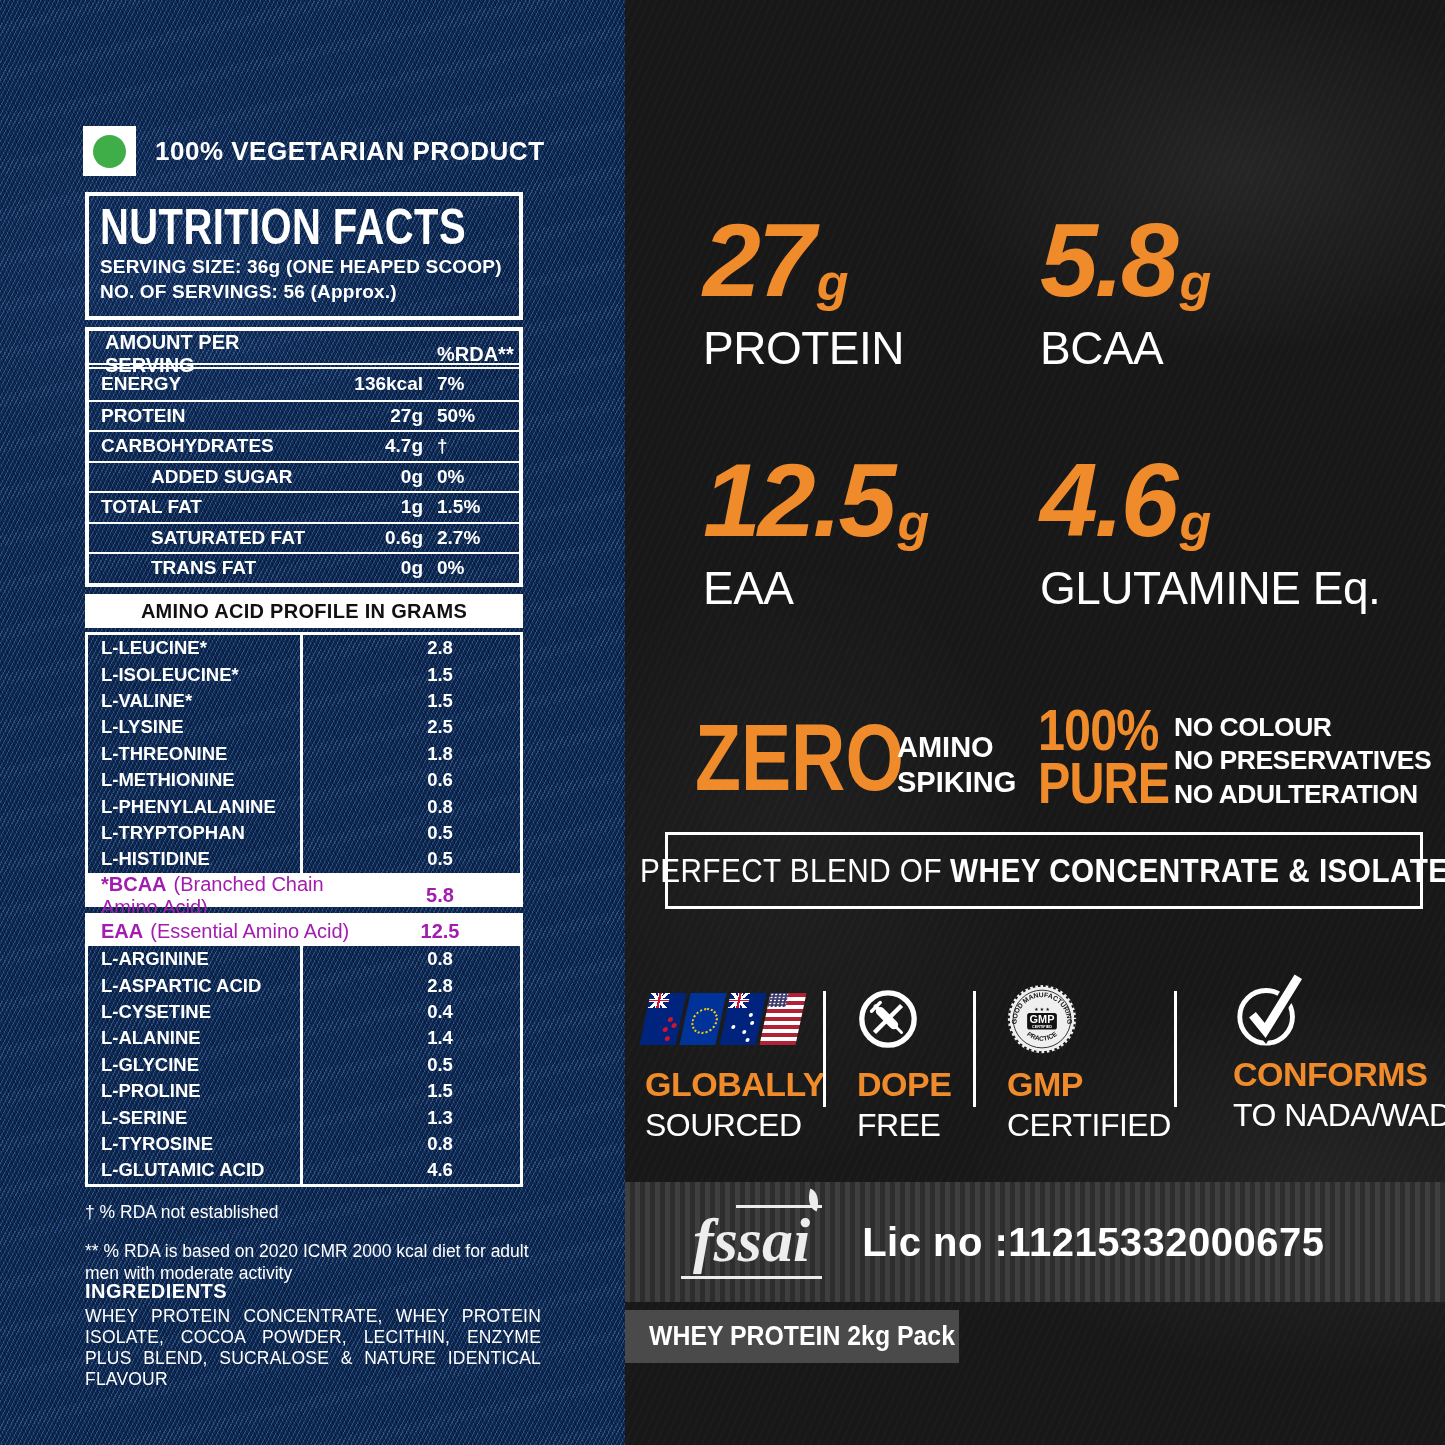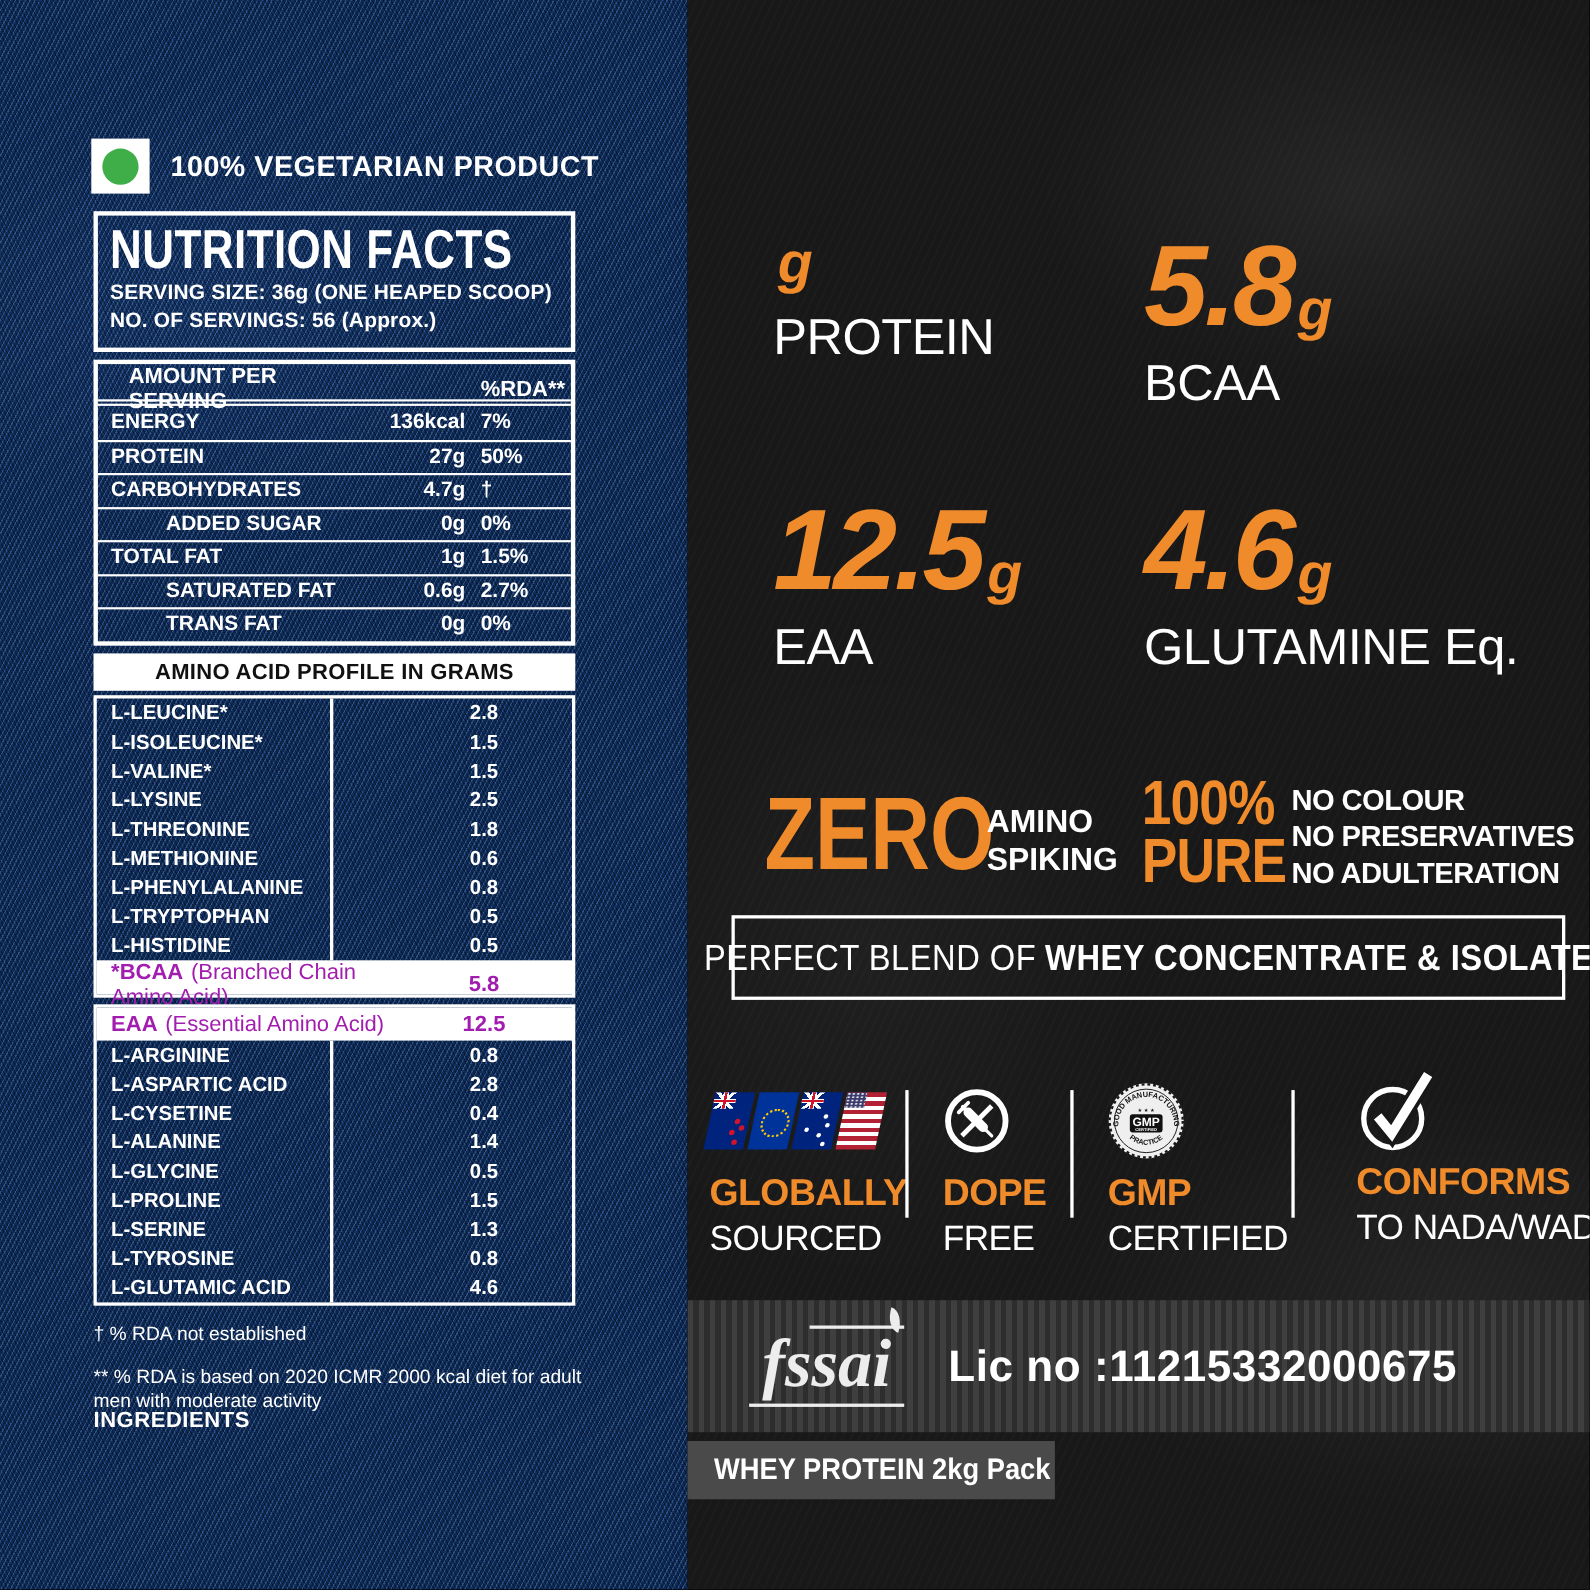--- a/index.html
+++ b/index.html
@@ -22,21 +22,21 @@
   .veg-label { font-size:26px; font-weight:bold; letter-spacing:.5px; white-space:nowrap; }
 
   .nfbox { position:absolute; left:85px; top:192px; width:438px; height:128px;
            border:4px solid #fff; padding:5px 11px 0; }
   .nf-title { font-size:50px; font-weight:bold; letter-spacing:.5px; line-height:1.04;
               transform:scaleX(.8); transform-origin:left center; white-space:nowrap; }
   .nf-sub { font-size:19px; font-weight:bold; margin-top:3px; letter-spacing:.2px; white-space:nowrap; }
 
   .amount { position:absolute; left:85px; top:327px; width:438px; border:4px solid #fff; }
   .ahead { display:grid; grid-template-columns:1fr 112px 88px; height:38px; align-items:center;
-           padding:0 8px 0 28px; border-bottom:6px double #fff; font-weight:bold; font-size:20px; }
+           padding:0 8px 0 16px; border-bottom:6px double #fff; font-weight:bold; font-size:20px; }
   .ahead .c3 { padding-left:14px; }
   .arow { display:grid; grid-template-columns:1fr 112px 88px; height:30.5px; align-items:center;
           padding:0 8px 0 12px; font-weight:bold; font-size:19px; border-top:2px solid #fff; }
   .abody .arow:first-child { border-top:none; }
   .arow .c2 { text-align:right; }
   .arow .c3 { padding-left:14px; }
   .arow.ind .c1 { padding-left:50px; }
 
   .amino-hdr { position:absolute; left:85px; top:594px; width:438px; height:34px; background:#fff;
                color:#111; font-weight:bold; font-size:20px; display:flex; align-items:center;
@@ -299,26 +299,28 @@
           </div>
         </div>
     </div>
 
     <div class="footnotes">
       <div class="fn1">† % RDA not established</div>
       <div class="fn2">** % RDA is based on 2020 ICMR 2000 kcal diet for adult men with moderate activity</div>
     </div>
 
     <div class="ing-title">INGREDIENTS</div>
+    <div class="ing-text">WHEY PROTEIN CONCENTRATE, WHEY PROTEIN ISOLATE, COCOA POWDER, LECITHIN, ENZYME PLUS BLEND, SUCRALOSE &amp; NATURE IDENTICAL FLAVOUR</div>
   </div>
 
   <div class="right">
 
     <div class="stat" id="s1">
       <div class="num">
+          <span class="v">27</span>
           <span class="u">g</span>
         </div>
       <div class="lab">PROTEIN</div>
     </div>
     <div class="stat" id="s2">
       <div class="num">
           <span class="v">5.8</span>
           <span class="u">g</span>
         </div>
       <div class="lab">BCAA</div>

